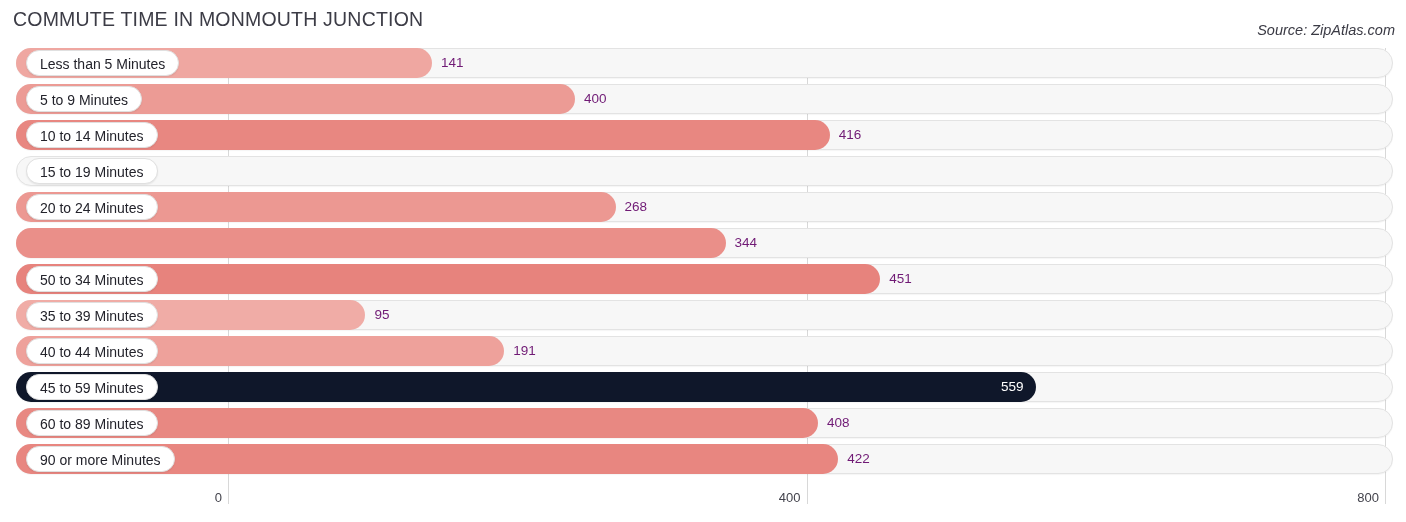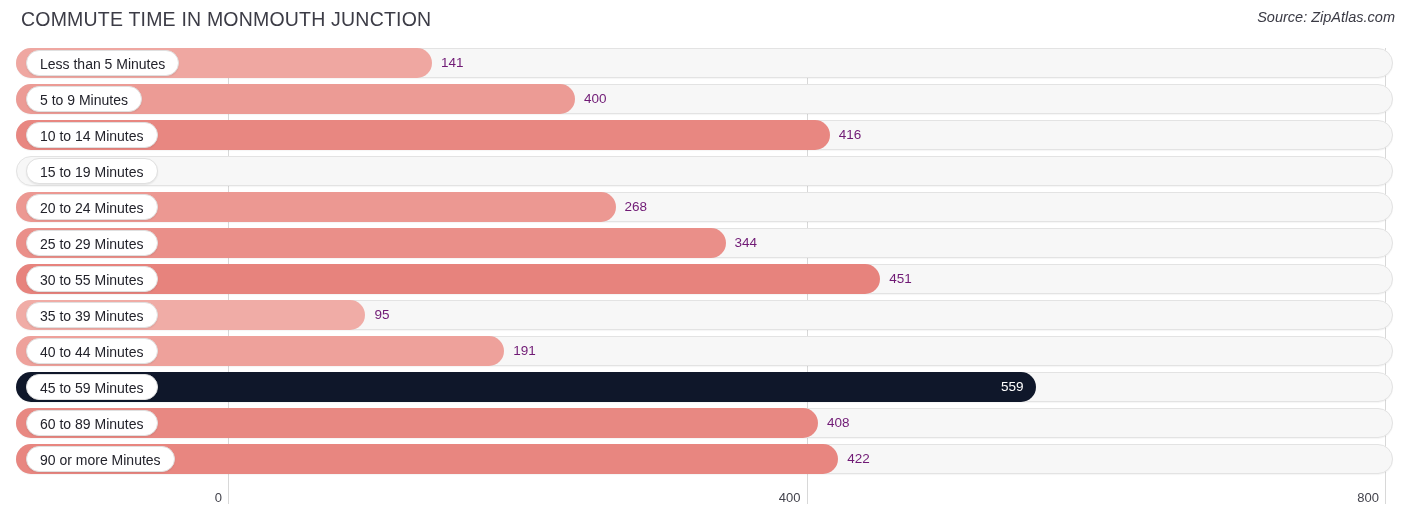--- a/index.html
+++ b/index.html
@@ -15,32 +15,32 @@
     position: relative;
   }
   #chart-root {
     position: relative;
     width: 1406px;
     height: 522px;
   }
   
   #chart-title {
     position: absolute;
-    left: 21px;
+    left: 13px;
     top: 8px;
     font-size: 19.5px;
     letter-spacing: 0.2px;
     color: #3c3c46;
     font-weight: 400;
     white-space: nowrap;
   }
   #chart-source {
     position: absolute;
     right: 11px;
-    top: 9px;
+    top: 22px;
     font-size: 14.5px;
     font-style: italic;
     color: #3a3a44;
     white-space: nowrap;
   }
   
   #plot {
     position: absolute;
     left: 0;
     top: 48px;
@@ -181,27 +181,26 @@
         <div class="row">
           <div class="track"></div>
           <div class="bar" style="width: 599.595px; background: rgb(236, 152, 146);"></div>
           <span class="bar-value-out" style="left: 624.595px;">268</span>
           <div class="pill">20 to 24 Minutes</div>
         </div>
         <div class="row">
           <div class="track"></div>
           <div class="bar" style="width: 709.51px; background: rgb(234, 143, 137);"></div>
           <span class="bar-value-out" style="left: 734.51px;">344</span>
-          <div class="pill">25 to 29 Minutes</div>
         </div>
         <div class="row">
           <div class="track"></div>
           <div class="bar" style="width: 864.259px; background: rgb(231, 131, 125);"></div>
           <span class="bar-value-out" style="left: 889.259px;">451</span>
-          <div class="pill">30 to 55 Minutes</div>
+          <div class="pill">50 to 34 Minutes</div>
         </div>
         <div class="row">
           <div class="track"></div>
           <div class="bar" style="width: 349.394px; background: rgb(240, 172, 166);"></div>
           <span class="bar-value-out" style="left: 374.394px;">95</span>
           <div class="pill">35 to 39 Minutes</div>
         </div>
         <div class="row">
           <div class="track"></div>
           <div class="bar" style="width: 488.234px; background: rgb(238, 161, 155);"></div>

